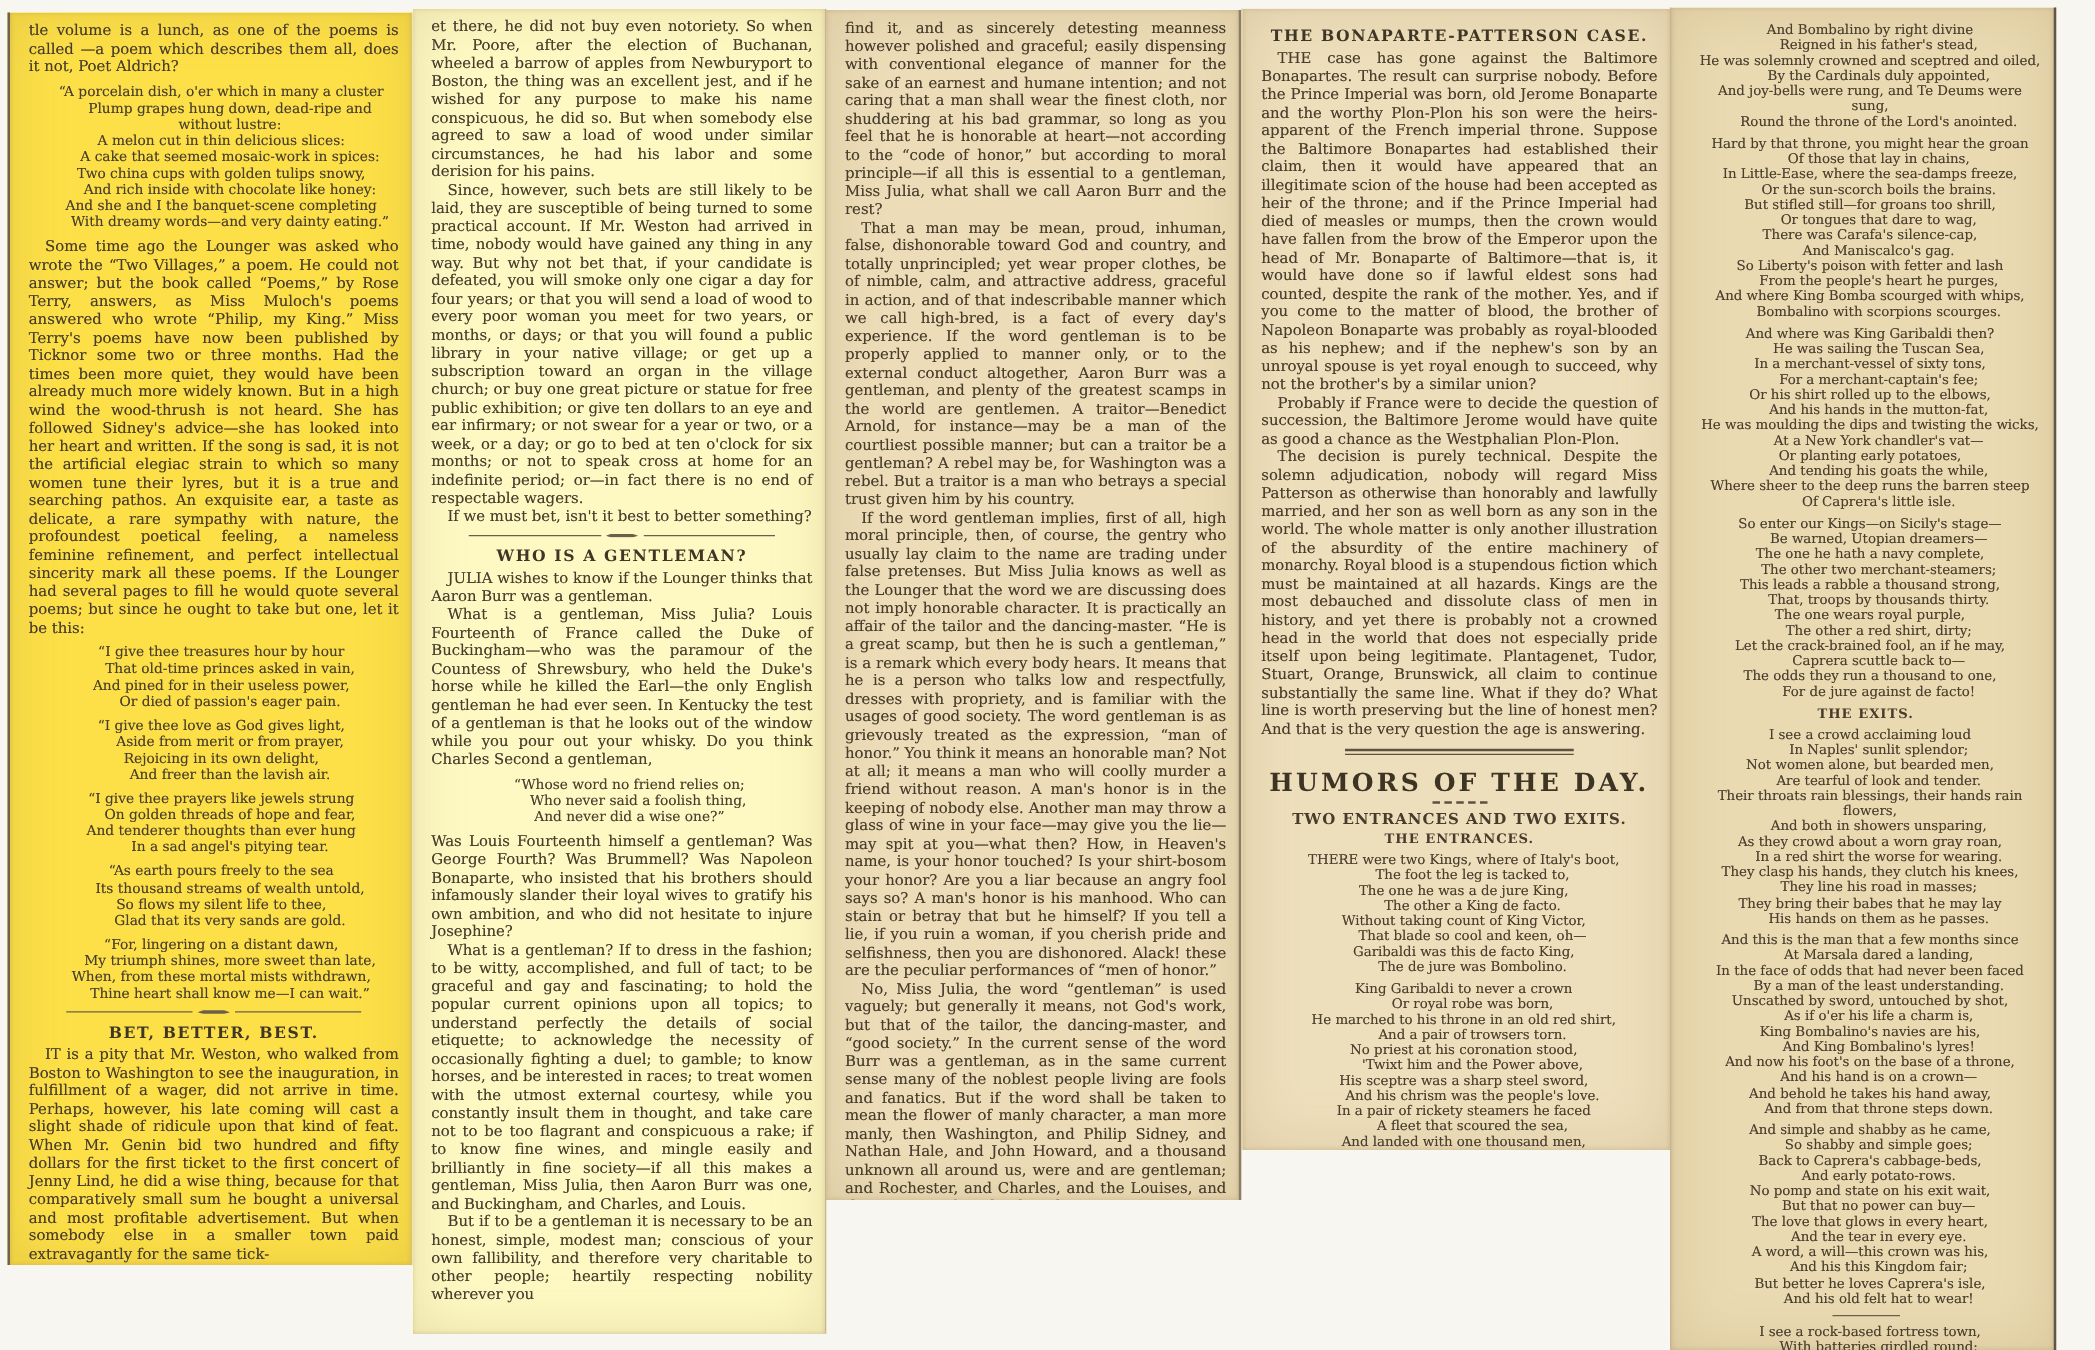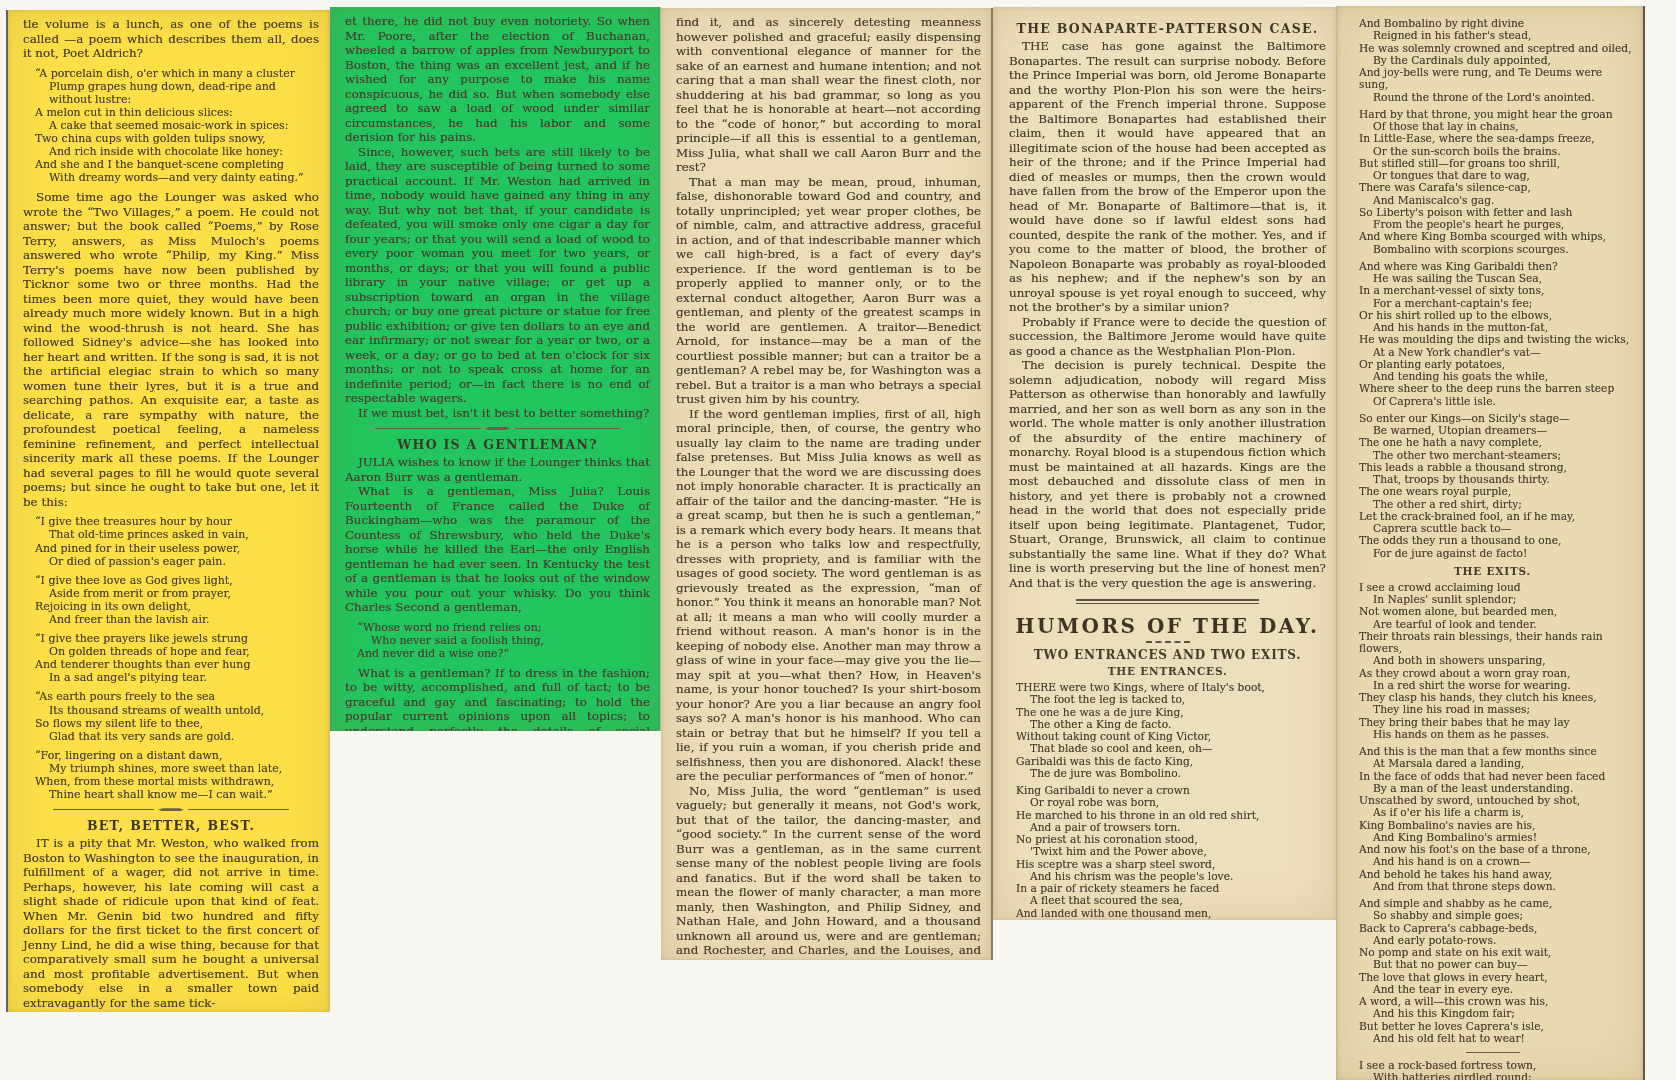--- a/index.html
+++ b/index.html
@@ -5,31 +5,31 @@
   html,body{margin:0;padding:0;background:#e9e7e1;}
   .scan{
     position:relative;width:1676px;height:1080px;background:#f8f6f0;
     overflow:hidden;font-family:"DejaVu Serif","Liberation Serif",serif;color:#473c2b;
   }
   .strip{
     position:absolute;overflow:hidden;box-sizing:border-box;
     box-shadow:inset 0 0 46px rgba(150,118,66,.20), inset 0 0 4px rgba(120,95,55,.25);
   }
   .strip-1{left:6px;top:10px;width:324px;height:1002px;background:#fde047;border-left:2px solid #6c6252;border-right:1px solid #cbbb94;}
-  .strip-2{left:330px;top:7px;width:331px;height:724px;background:#22c55e;border-right:1px solid #c6b58e;}
+  .strip-2{left:330px;top:7px;width:331px;height:1060px;background:#fef9c3;border-right:1px solid #c6b58e;}
   .strip-3{left:661px;top:8px;width:332px;height:952px;background:#ecddb8;border-right:2px solid #8a7e67;}
   .strip-4{left:993px;top:7px;width:343px;height:913px;background:#eedfbc;border-left:1px solid #d8c9a2;}
   .strip-5{left:1336px;top:6px;width:309px;height:1074px;background:#eadab2;border-left:1px solid #c6b58e;border-right:2px solid #5f564a;}
   .col-inner{padding:7px 10px 0 15px;}
   .para{
     margin:0;font-size:11.9px;line-height:14.5px;text-align:justify;
     text-indent:13px;color:#483d2c;text-shadow:0 0 .5px rgba(72,61,44,.55);
   }
   .para.noindent{text-indent:0;}
-  .stanza{margin:6px 0 6px 12px;font-size:11px;line-height:13.1px;color:#4a3f2e;text-shadow:0 0 .5px rgba(74,63,46,.5);}
+  .stanza{margin:6px 0 6px 12px;font-size:11px;line-height:13.1px;color:#4a3f2e;text-shadow:0 0 .5px rgba(74,63,46,.5);text-align:center;}
   .stanza .pline:nth-child(even){padding-left:14px;}
   .strip-4 .stanza,.strip-5 .stanza{font-size:10.7px;line-height:12.25px;margin:5px 0 5px 7px;}
   .heading{font-size:12.5px;letter-spacing:1.3px;margin:7px 0 3px;font-weight:bold;text-align:center;color:#403626;}
   .main-heading{font-size:20px;letter-spacing:2.5px;margin:10px 0 2px;font-weight:bold;text-align:center;color:#3e3424;}
   .subheading{font-size:12px;letter-spacing:.8px;margin:5px 0 1px;font-weight:bold;text-align:center;}
   .crosshead{font-size:10.5px;letter-spacing:.8px;margin:3px 0 1px;font-weight:bold;text-align:center;}
   .orn-rule{display:flex;align-items:center;justify-content:center;margin:7px 30px 5px;}
   .orn-rule::before,.orn-rule::after{content:"";flex:1;border-top:1px solid #6b5f4a;}
   .orn-rule .diamond{width:26px;height:3px;background:#6b5f4a;margin:0 4px;
     clip-path:polygon(0 50%,18% 0,82% 0,100% 50%,82% 100%,18% 100%);}
@@ -101,20 +101,21 @@
           <span class="diamond"></span>
         </div>
         <h3 class="heading">WHO IS A GENTLEMAN?</h3>
         <p class="para">JULIA wishes to know if the Lounger thinks that Aaron Burr was a gentleman.</p>
         <p class="para">What is a gentleman, Miss Julia? Louis Fourteenth of France called the Duke of Buckingham—who was the paramour of the Countess of Shrewsbury, who held the Duke's horse while he killed the Earl—the only English gentleman he had ever seen. In Kentucky the test of a gentleman is that he looks out of the window while you pour out your whisky. Do you think Charles Second a gentleman,</p>
         <div class="stanza">
           <div class="pline">“Whose word no friend relies on;</div>
           <div class="pline">Who never said a foolish thing,</div>
           <div class="pline">And never did a wise one?”</div>
         </div>
+        <p class="para noindent">Was Louis Fourteenth himself a gentleman? Was George Fourth? Was Brummell? Was Napoleon Bonaparte, who insisted that his brothers should infamously slander their loyal wives to gratify his own ambition, and who did not hesitate to injure Josephine?</p>
         <p class="para">What is a gentleman? If to dress in the fashion; to be witty, accomplished, and full of tact; to be graceful and gay and fascinating; to hold the popular current opinions upon all topics; to understand perfectly the details of social etiquette; to acknowledge the necessity of occasionally fighting a duel; to gamble; to know horses, and be interested in races; to treat women with the utmost external courtesy, while you constantly insult them in thought, and take care not to be too flagrant and conspicuous a rake; if to know fine wines, and mingle easily and brilliantly in fine society—if all this makes a gentleman, Miss Julia, then Aaron Burr was one, and Buckingham, and Charles, and Louis.</p>
         <p class="para">But if to be a gentleman it is necessary to be an honest, simple, modest man; conscious of your own fallibility, and therefore very charitable to other people; heartily respecting nobility wherever you</p>
       </div>
   </div>
   <div class="strip strip-3">
     <div class="col-inner">
         <p class="para noindent">find it, and as sincerely detesting meanness however polished and graceful; easily dispensing with conventional elegance of manner for the sake of an earnest and humane intention; and not caring that a man shall wear the finest cloth, nor shuddering at his bad grammar, so long as you feel that he is honorable at heart—not according to the “code of honor,” but according to moral principle—if all this is essential to a gentleman, Miss Julia, what shall we call Aaron Burr and the rest?</p>
         <p class="para">That a man may be mean, proud, inhuman, false, dishonorable toward God and country, and totally unprincipled; yet wear proper clothes, be of nimble, calm, and attractive address, graceful in action, and of that indescribable manner which we call high-bred, is a fact of every day's experience. If the word gentleman is to be properly applied to manner only, or to the external conduct altogether, Aaron Burr was a gentleman, and plenty of the greatest scamps in the world are gentlemen. A traitor—Benedict Arnold, for instance—may be a man of the courtliest possible manner; but can a traitor be a gentleman? A rebel may be, for Washington was a rebel. But a traitor is a man who betrays a special trust given him by his country.</p>
         <p class="para">If the word gentleman implies, first of all, high moral principle, then, of course, the gentry who usually lay claim to the name are trading under false pretenses. But Miss Julia knows as well as the Lounger that the word we are discussing does not imply honorable character. It is practically an affair of the tailor and the dancing-master. “He is a great scamp, but then he is such a gentleman,” is a remark which every body hears. It means that he is a person who talks low and respectfully, dresses with propriety, and is familiar with the usages of good society. The word gentleman is as grievously treated as the expression, “man of honor.” You think it means an honorable man? Not at all; it means a man who will coolly murder a friend without reason. A man's honor is in the keeping of nobody else. Another man may throw a glass of wine in your face—may give you the lie—may spit at you—what then? How, in Heaven's name, is your honor touched? Is your shirt-bosom your honor? Are you a liar because an angry fool says so? A man's honor is his manhood. Who can stain or betray that but he himself? If you tell a lie, if you ruin a woman, if you cherish pride and selfishness, then you are dishonored. Alack! these are the peculiar performances of “men of honor.”</p>
         <p class="para">No, Miss Julia, the word “gentleman” is used vaguely; but generally it means, not God's work, but that of the tailor, the dancing-master, and “good society.” In the current sense of the word Burr was a gentleman, as in the same current sense many of the noblest people living are fools and fanatics. But if the word shall be taken to mean the flower of manly character, a man more manly, then Washington, and Philip Sidney, and Nathan Hale, and John Howard, and a thousand unknown all around us, were and are gentleman; and Rochester, and Charles, and the Louises, and the Georges of England, and Aaron Burr were not.</p>
@@ -233,21 +234,21 @@
           <div class="pline">His hands on them as he passes.</div>
         </div>
         <div class="stanza">
           <div class="pline">And this is the man that a few months since</div>
           <div class="pline">At Marsala dared a landing,</div>
           <div class="pline">In the face of odds that had never been faced</div>
           <div class="pline">By a man of the least understanding.</div>
           <div class="pline">Unscathed by sword, untouched by shot,</div>
           <div class="pline">As if o'er his life a charm is,</div>
           <div class="pline">King Bombalino's navies are his,</div>
-          <div class="pline">And King Bombalino's armies!</div>
+          <div class="pline">And King Bombalino's lyres!</div>
           <div class="pline">And now his foot's on the base of a throne,</div>
           <div class="pline">And his hand is on a crown—</div>
           <div class="pline">And behold he takes his hand away,</div>
           <div class="pline">And from that throne steps down.</div>
         </div>
         <div class="stanza">
           <div class="pline">And simple and shabby as he came,</div>
           <div class="pline">So shabby and simple goes;</div>
           <div class="pline">Back to Caprera's cabbage-beds,</div>
           <div class="pline">And early potato-rows.</div>

